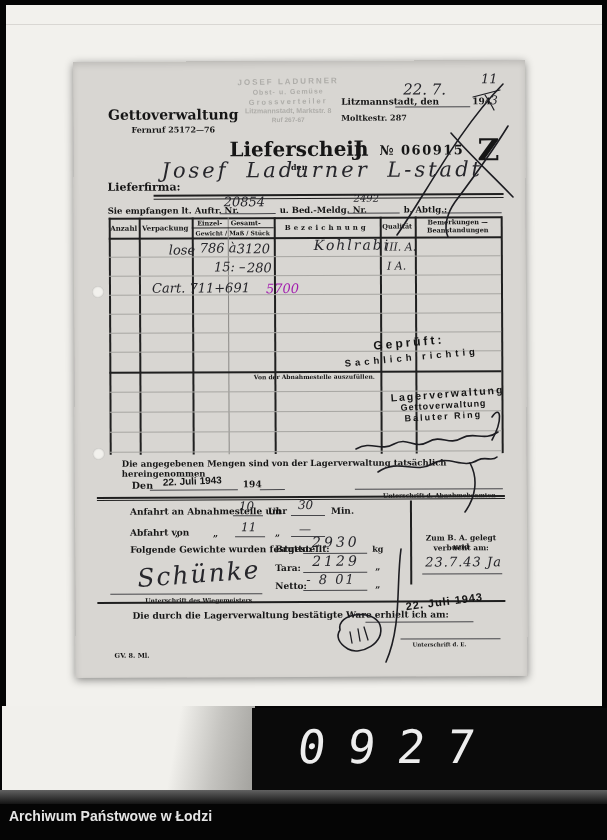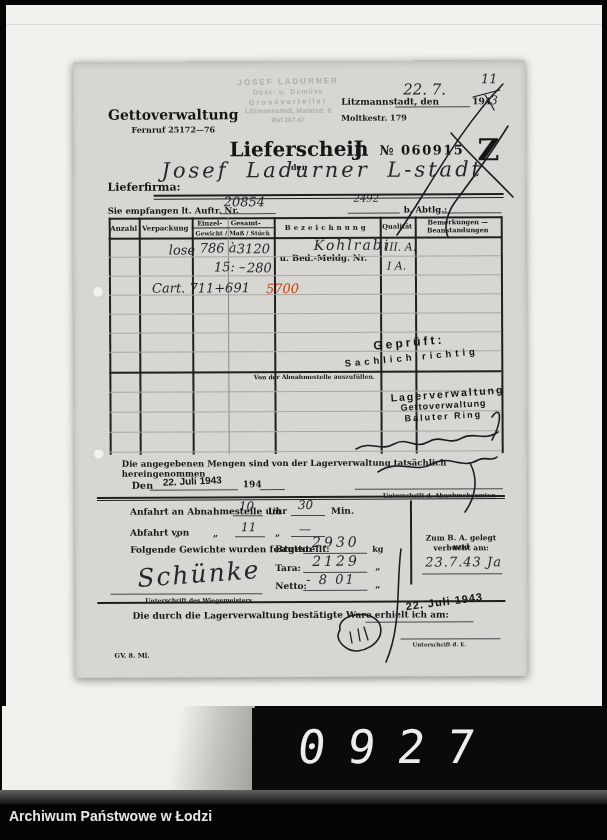--- a/index.html
+++ b/index.html
@@ -57,37 +57,37 @@
     <div class="abs st faint c" style="left:148px;top:36px;width:134px;font-size:7.5px;letter-spacing:2px;transform:rotate(-1deg);">Grossverteiler</div>
     <div class="abs st faint c" style="left:148px;top:46px;width:134px;font-size:7px;">Litzmannstadt, Marktstr. 8</div>
     <div class="abs st faint c" style="left:148px;top:55px;width:134px;font-size:6.5px;">Ruf 267-67</div>
 
     <div class="abs frk" style="left:268px;top:36px;font-size:9px;">Litzmannstadt, den</div>
     <div class="abs hw" style="left:330px;top:20px;font-size:15px;">22. 7.</div>
     <div class="abs uline" style="left:322px;top:46px;width:75px;"></div>
     <div class="abs frk" style="left:399px;top:36px;font-size:9px;">194</div>
     <div class="abs hw" style="left:408px;top:11px;font-size:13px;">11</div>
     <div class="abs hw" style="left:417px;top:33px;font-size:12px;">3</div>
-    <div class="abs frk" style="left:268px;top:52px;font-size:8px;">Moltkestr. 179</div>
+    <div class="abs frk" style="left:268px;top:52px;font-size:8px;">Moltkestr. 287</div>
     <div class="abs frk" style="left:404px;top:72px;font-size:30px;">Z</div>
 
     <div class="abs frk" style="left:156px;top:76px;font-size:20px;">Lieferschein</div>
     <div class="abs frk" style="left:280px;top:75px;font-size:21px;">J</div>
     <div class="abs frk" style="left:306px;top:82px;font-size:13px;letter-spacing:1.5px;"><span>№</span>&nbsp;<span>060915</span></div>
     <div class="abs frk c" style="left:180px;top:101px;width:90px;font-size:8px;">der</div>
 
     <div class="abs frk" style="left:34px;top:119px;font-size:11px;">Lieferfirma:</div>
     <div class="abs hw" style="left:88px;top:97px;font-size:21px;letter-spacing:3px;word-spacing:8px;">Josef Ladurner L-stadt</div>
     <div class="abs hline2" style="left:80px;top:133px;width:350px;"></div>
     <div class="abs hline" style="left:80px;top:137px;width:350px;background:#1f1f1f;"></div>
 
     <div class="abs frk" style="left:34px;top:144px;font-size:8.5px;">Sie empfangen lt. Auftr. Nr.</div>
     <div class="abs hw" style="left:150px;top:133px;font-size:13px;">20854</div>
     <div class="abs uline" style="left:146px;top:152px;width:56px;"></div>
-    <div class="abs frk" style="left:206px;top:144px;font-size:8.5px;margin-top:48px;">u. Bed.-Meldg. Nr.</div>
+    <div class="abs frk" style="left:206px;top:144px;font-size:8.5px;">u. Bed.-Meldg. Nr.</div>
     <div class="abs hw" style="left:280px;top:132px;font-size:10px;">2492</div>
     <div class="abs uline" style="left:274px;top:152px;width:52px;"></div>
     <div class="abs frk" style="left:330px;top:144px;font-size:8.5px;">b. Abtlg.:</div>
     <div class="abs uline" style="left:368px;top:152px;width:60px;"></div>
 
     <div class="abs hline2" style="left:35px;top:156px;width:393px;"></div>
     <div class="abs hline2" style="left:35px;top:176px;width:393px;"></div>
 
     <div class="abs vline" style="left:35px;top:156px;height:237px;"></div>
     <div class="abs vline" style="left:65px;top:156px;height:237px;"></div>
@@ -124,21 +124,21 @@
 
     <div class="abs hw" style="left:95px;top:181px;font-size:13px;">lose</div>
     <div class="abs hw" style="left:126px;top:179px;font-size:13px;">786 à</div>
     <div class="abs hw" style="left:163px;top:180px;font-size:13px;">3120</div>
     <div class="abs hw" style="left:212px;top:176px;font-size:14px;letter-spacing:2px;margin-left:28px;">Kohlrabi</div>
     <div class="abs hw" style="left:311px;top:180px;font-size:11px;">III. A.</div>
     <div class="abs hw" style="left:140px;top:198px;font-size:13px;">15: –</div>
     <div class="abs hw" style="left:173px;top:199px;font-size:13px;">280</div>
     <div class="abs hw" style="left:313px;top:199px;font-size:11px;">I A.</div>
     <div class="abs hw" style="left:78px;top:219px;font-size:13px;">Cart. 711+691</div>
-    <div class="abs hw" style="left:192px;top:220px;font-size:13px;color:#c2410c;">5700</div>
+    <div class="abs hw" style="left:192px;top:220px;font-size:13px;color:#a21caf;">5700</div>
 
     <div class="abs st" style="left:299px;top:275px;font-size:12px;letter-spacing:3px;transform:rotate(-5deg);">Geprüft:</div>
     <div class="abs st" style="left:270px;top:291px;font-size:9.5px;letter-spacing:4px;transform:rotate(-5deg);">Sachlich richtig</div>
     <div class="abs st" style="left:316px;top:327px;font-size:10.5px;letter-spacing:2px;transform:rotate(-4deg);">Lagerverwaltung</div>
     <div class="abs st" style="left:326px;top:340px;font-size:9px;letter-spacing:1px;transform:rotate(-3deg);">Gettoverwaltung</div>
     <div class="abs st" style="left:330px;top:351px;font-size:9px;letter-spacing:2px;transform:rotate(-3deg);">Baluter Ring</div>
 
     <div class="abs frk" style="left:47px;top:397px;font-size:8.5px;width:380px;">Die angegebenen Mengen sind von der Lagerverwaltung tatsächlich hereingenommen</div>
     <div class="abs frk" style="left:57px;top:418px;font-size:9.5px;">Den</div>
     <div class="abs st" style="left:88px;top:414px;font-size:10px;transform:rotate(-2deg);">22. Juli 1943</div>

